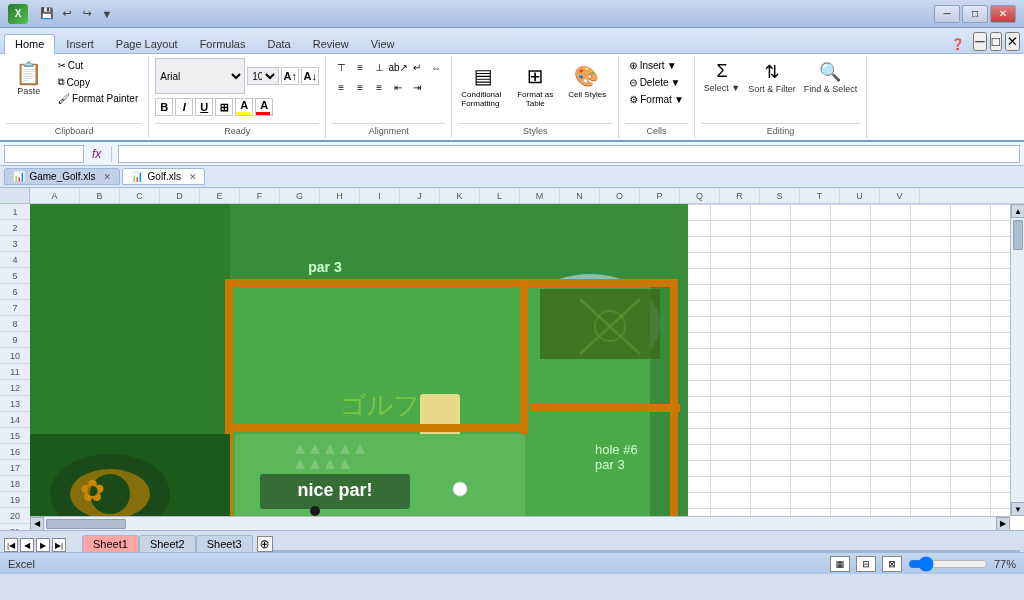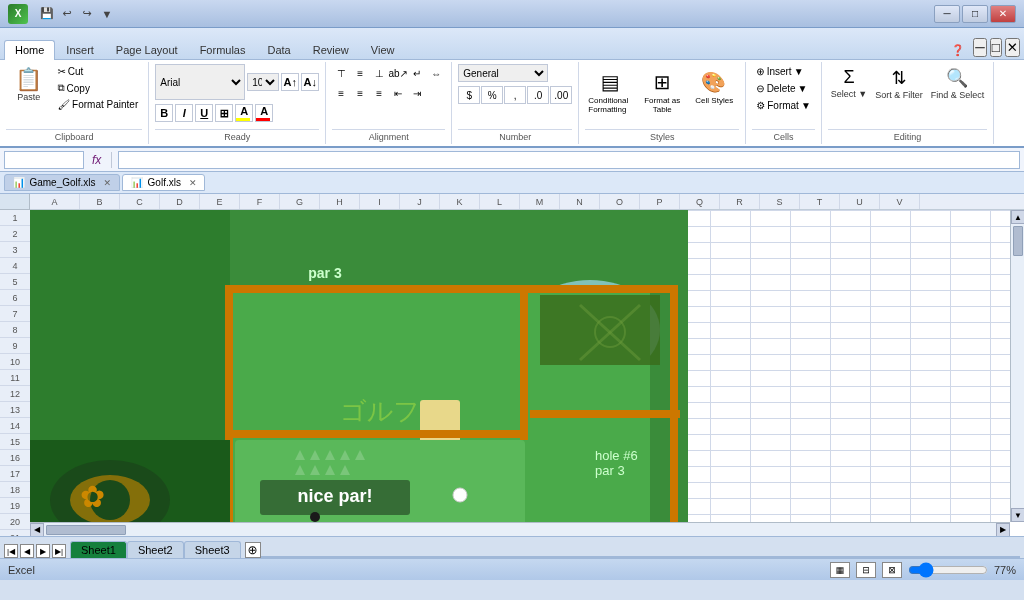--- a/index.html
+++ b/index.html
@@ -20,21 +20,21 @@
     #title-bar .quick-access { display: flex; gap: 2px; margin-left: 6px; }
     #title-bar .qa-btn { width: 18px; height: 18px; background: transparent; border: none; cursor: pointer; color: #444; font-size: 11px; display: flex; align-items: center; justify-content: center; }
     #title-bar .title-text { font-size: 12px; color: #222; flex: 1; text-align: center; }
     #title-bar .win-controls { display: flex; gap: 2px; }
     #title-bar .win-btn { width: 26px; height: 18px; background: linear-gradient(to bottom, #e0e8f8, #c0cce0); border: 1px solid #8aa0c0; border-radius: 2px; font-size: 10px; cursor: pointer; display: flex; align-items: center; justify-content: center; }
     #title-bar .win-btn.close { background: linear-gradient(to bottom, #e08080, #c04040); color: white; }
 
     
     #ribbon-tabs {
       background: linear-gradient(to bottom, #dce8f8 0%, #c5d8f0 100%);
-      height: 32px;
+      height: 26px;
       display: flex;
       align-items: flex-end;
       padding: 0 4px;
       border-bottom: 1px solid #a0b8d8;
     }
     .ribbon-tab {
       padding: 3px 10px;
       font-size: 11px;
       cursor: pointer;
       border: 1px solid transparent;
@@ -154,21 +154,21 @@
     .sheet-nav-btn { width: 14px; height: 14px; border: 1px solid #888; background: white; cursor: pointer; font-size: 8px; display: flex; align-items: center; justify-content: center; }
     .sheet-tab {
       padding: 2px 10px;
       border: 1px solid #a0b8d8;
       border-bottom: none;
       background: #c5d5e8;
       cursor: pointer;
       font-size: 11px;
       border-radius: 3px 3px 0 0;
     }
-    .sheet-tab.active { background: #15803d; color: #000; }
+    .sheet-tab.active { background: #fca5a5; color: #000; margin-left: 12px; }
     .new-sheet-btn { width: 16px; height: 16px; border: 1px solid #888; background: white; cursor: pointer; font-size: 12px; display: flex; align-items: center; justify-content: center; margin-left: 4px; }
 
     
     #status-bar {
       background: linear-gradient(to bottom, #c5d8f0, #b0c8e8);
       height: 22px;
       display: flex;
       align-items: center;
       justify-content: space-between;
       padding: 0 8px;
@@ -344,35 +344,20 @@
         <button class="align-btn">≡</button>
         <button class="align-btn">≡</button>
         <button class="align-btn">≡</button>
         <button class="align-btn">⇤</button>
         <button class="align-btn">⇥</button>
       </div>
     </div>
     <div class="ribbon-group-label">Alignment</div>
   </div>
 
-  <div class="ribbon-group">
-    <div class="ribbon-group-content" style="flex-direction:column; gap:2px;">
-      <select class="num-select">
-        <option>General</option>
-      </select>
-      <div class="num-row">
-        <button class="num-btn">$</button>
-        <button class="num-btn">%</button>
-        <button class="num-btn">,</button>
-        <button class="num-btn">.0</button>
-        <button class="num-btn">.00</button>
-      </div>
-    </div>
-    <div class="ribbon-group-label">Number</div>
-  </div>
 
   <div class="ribbon-group">
     <div class="ribbon-group-content">
       <div class="style-big-btn">
         <div class="style-icon" style="font-size:20px;">▤</div>
         <div style="font-size:8px; text-align:left; line-height:1.1;">Conditional Formatting</div>
       </div>
       <div class="style-big-btn">
         <div class="style-icon" style="font-size:20px;">⊞</div>
         <div style="font-size:8px; text-align:center; line-height:1.1;">Format as Table</div>

